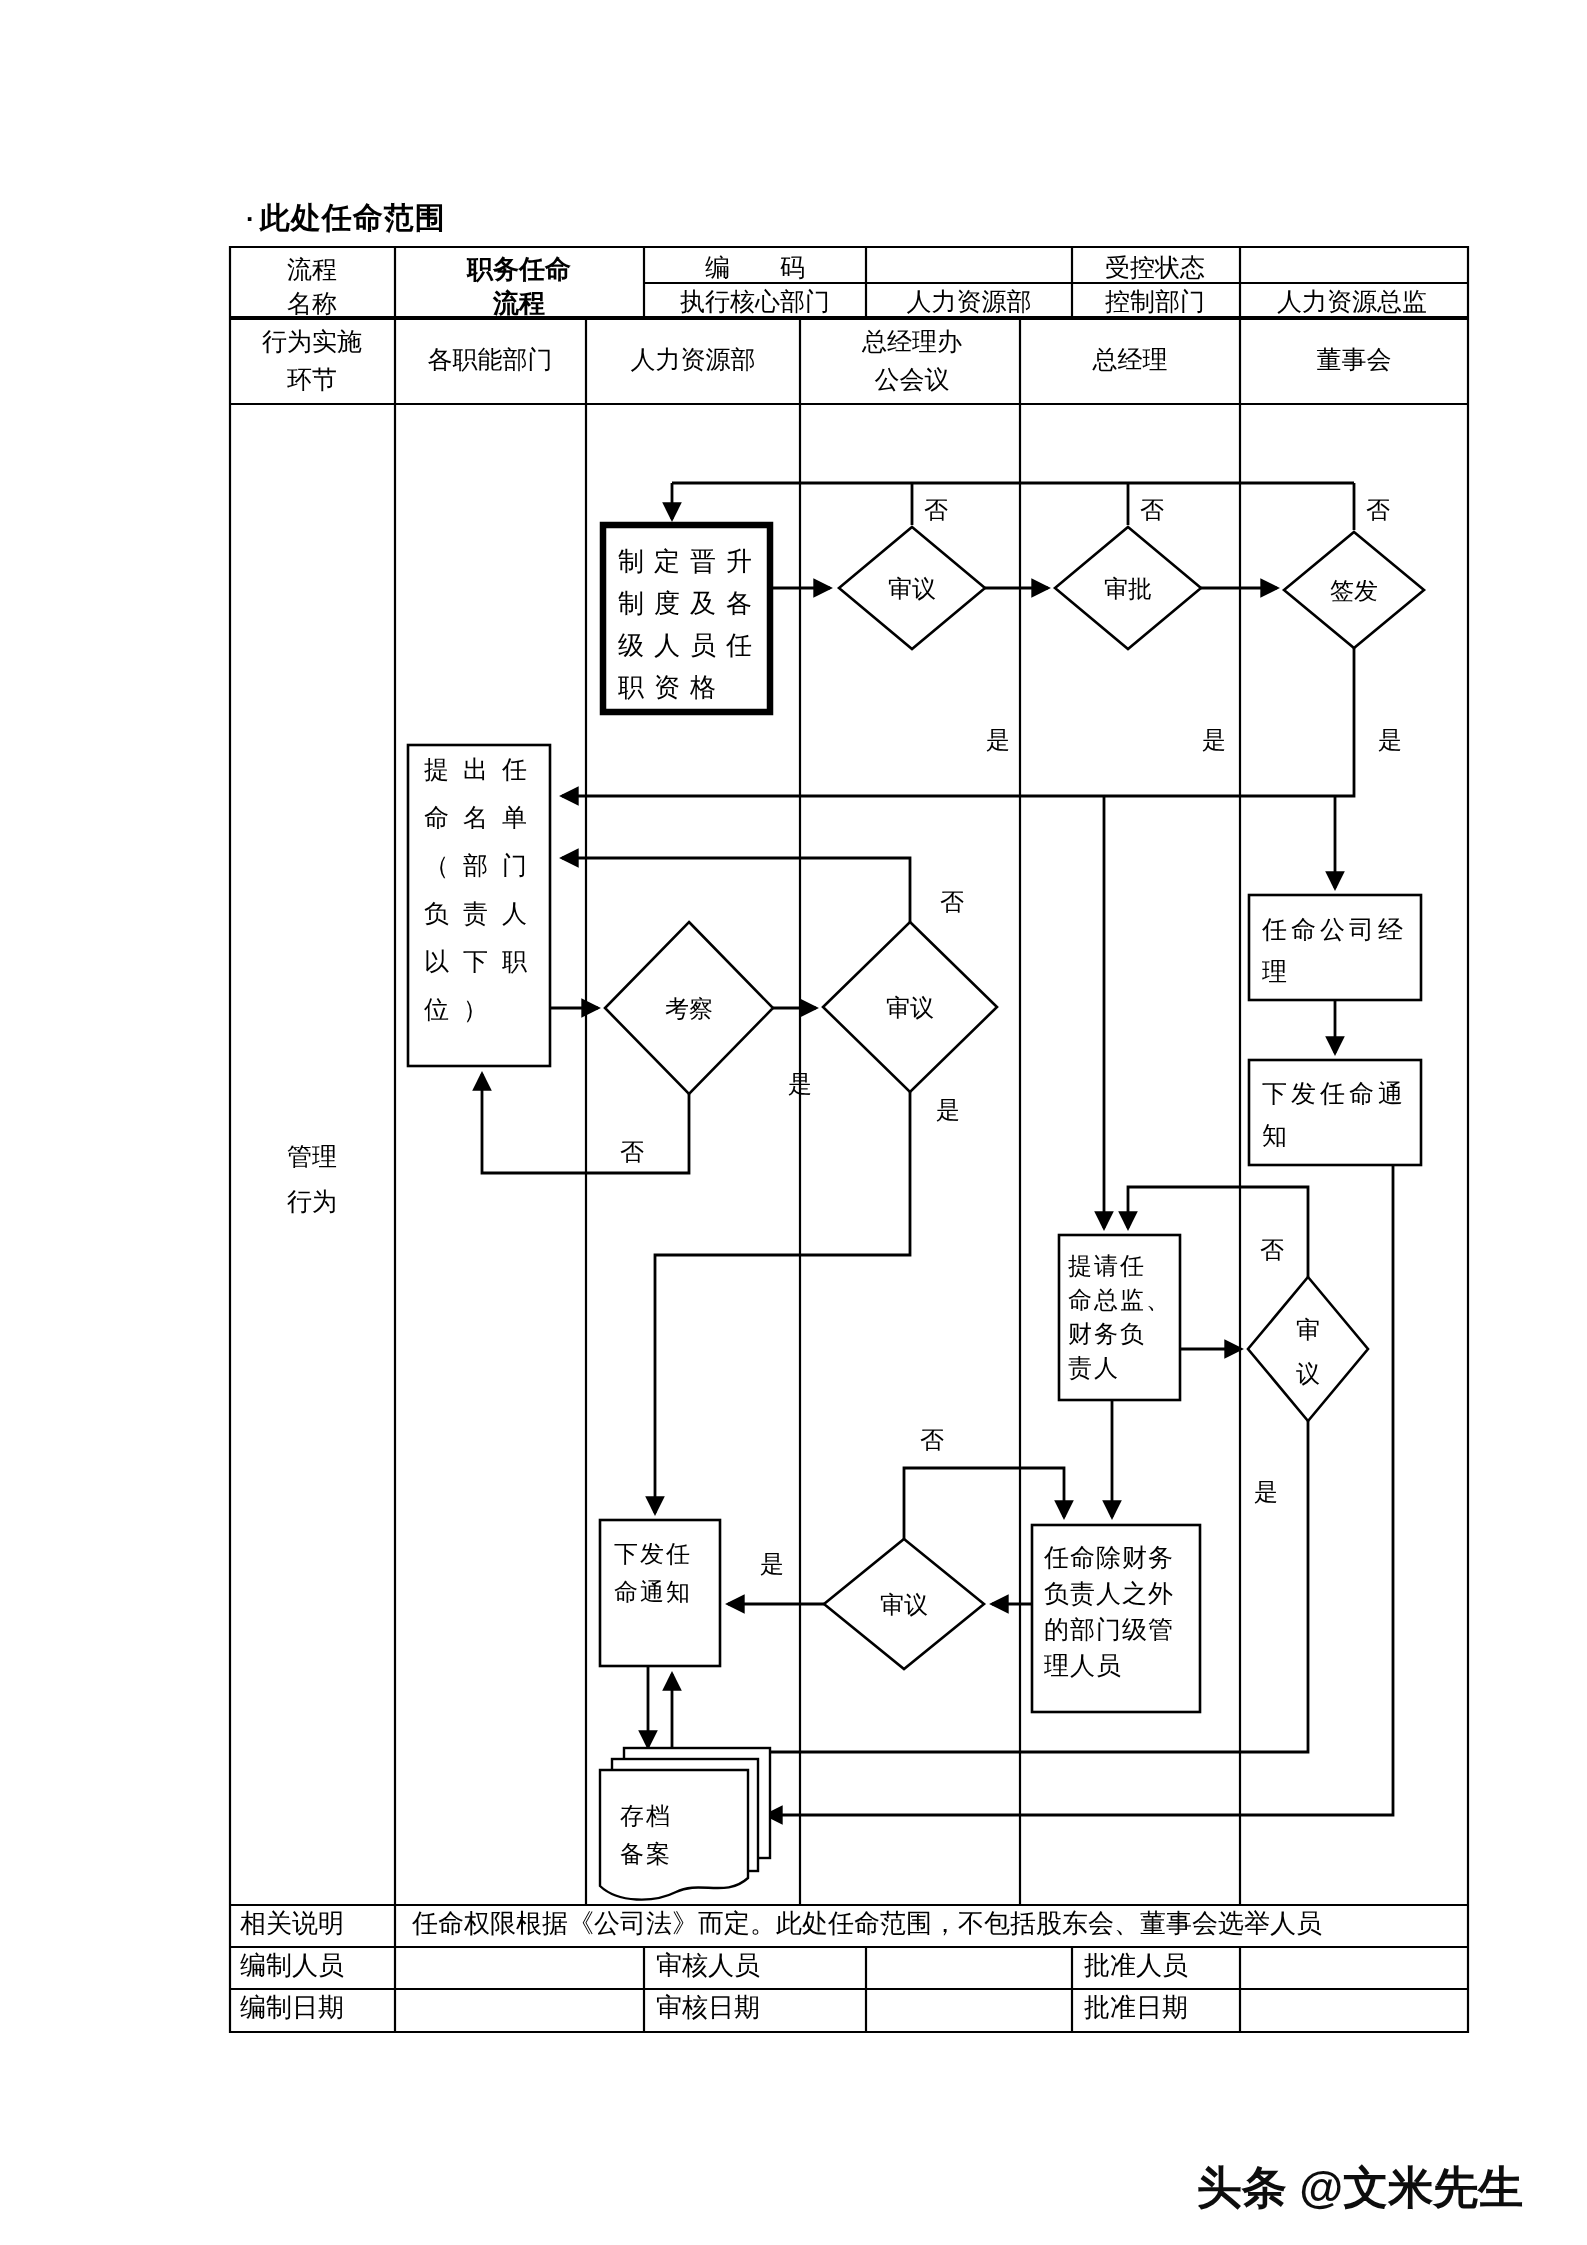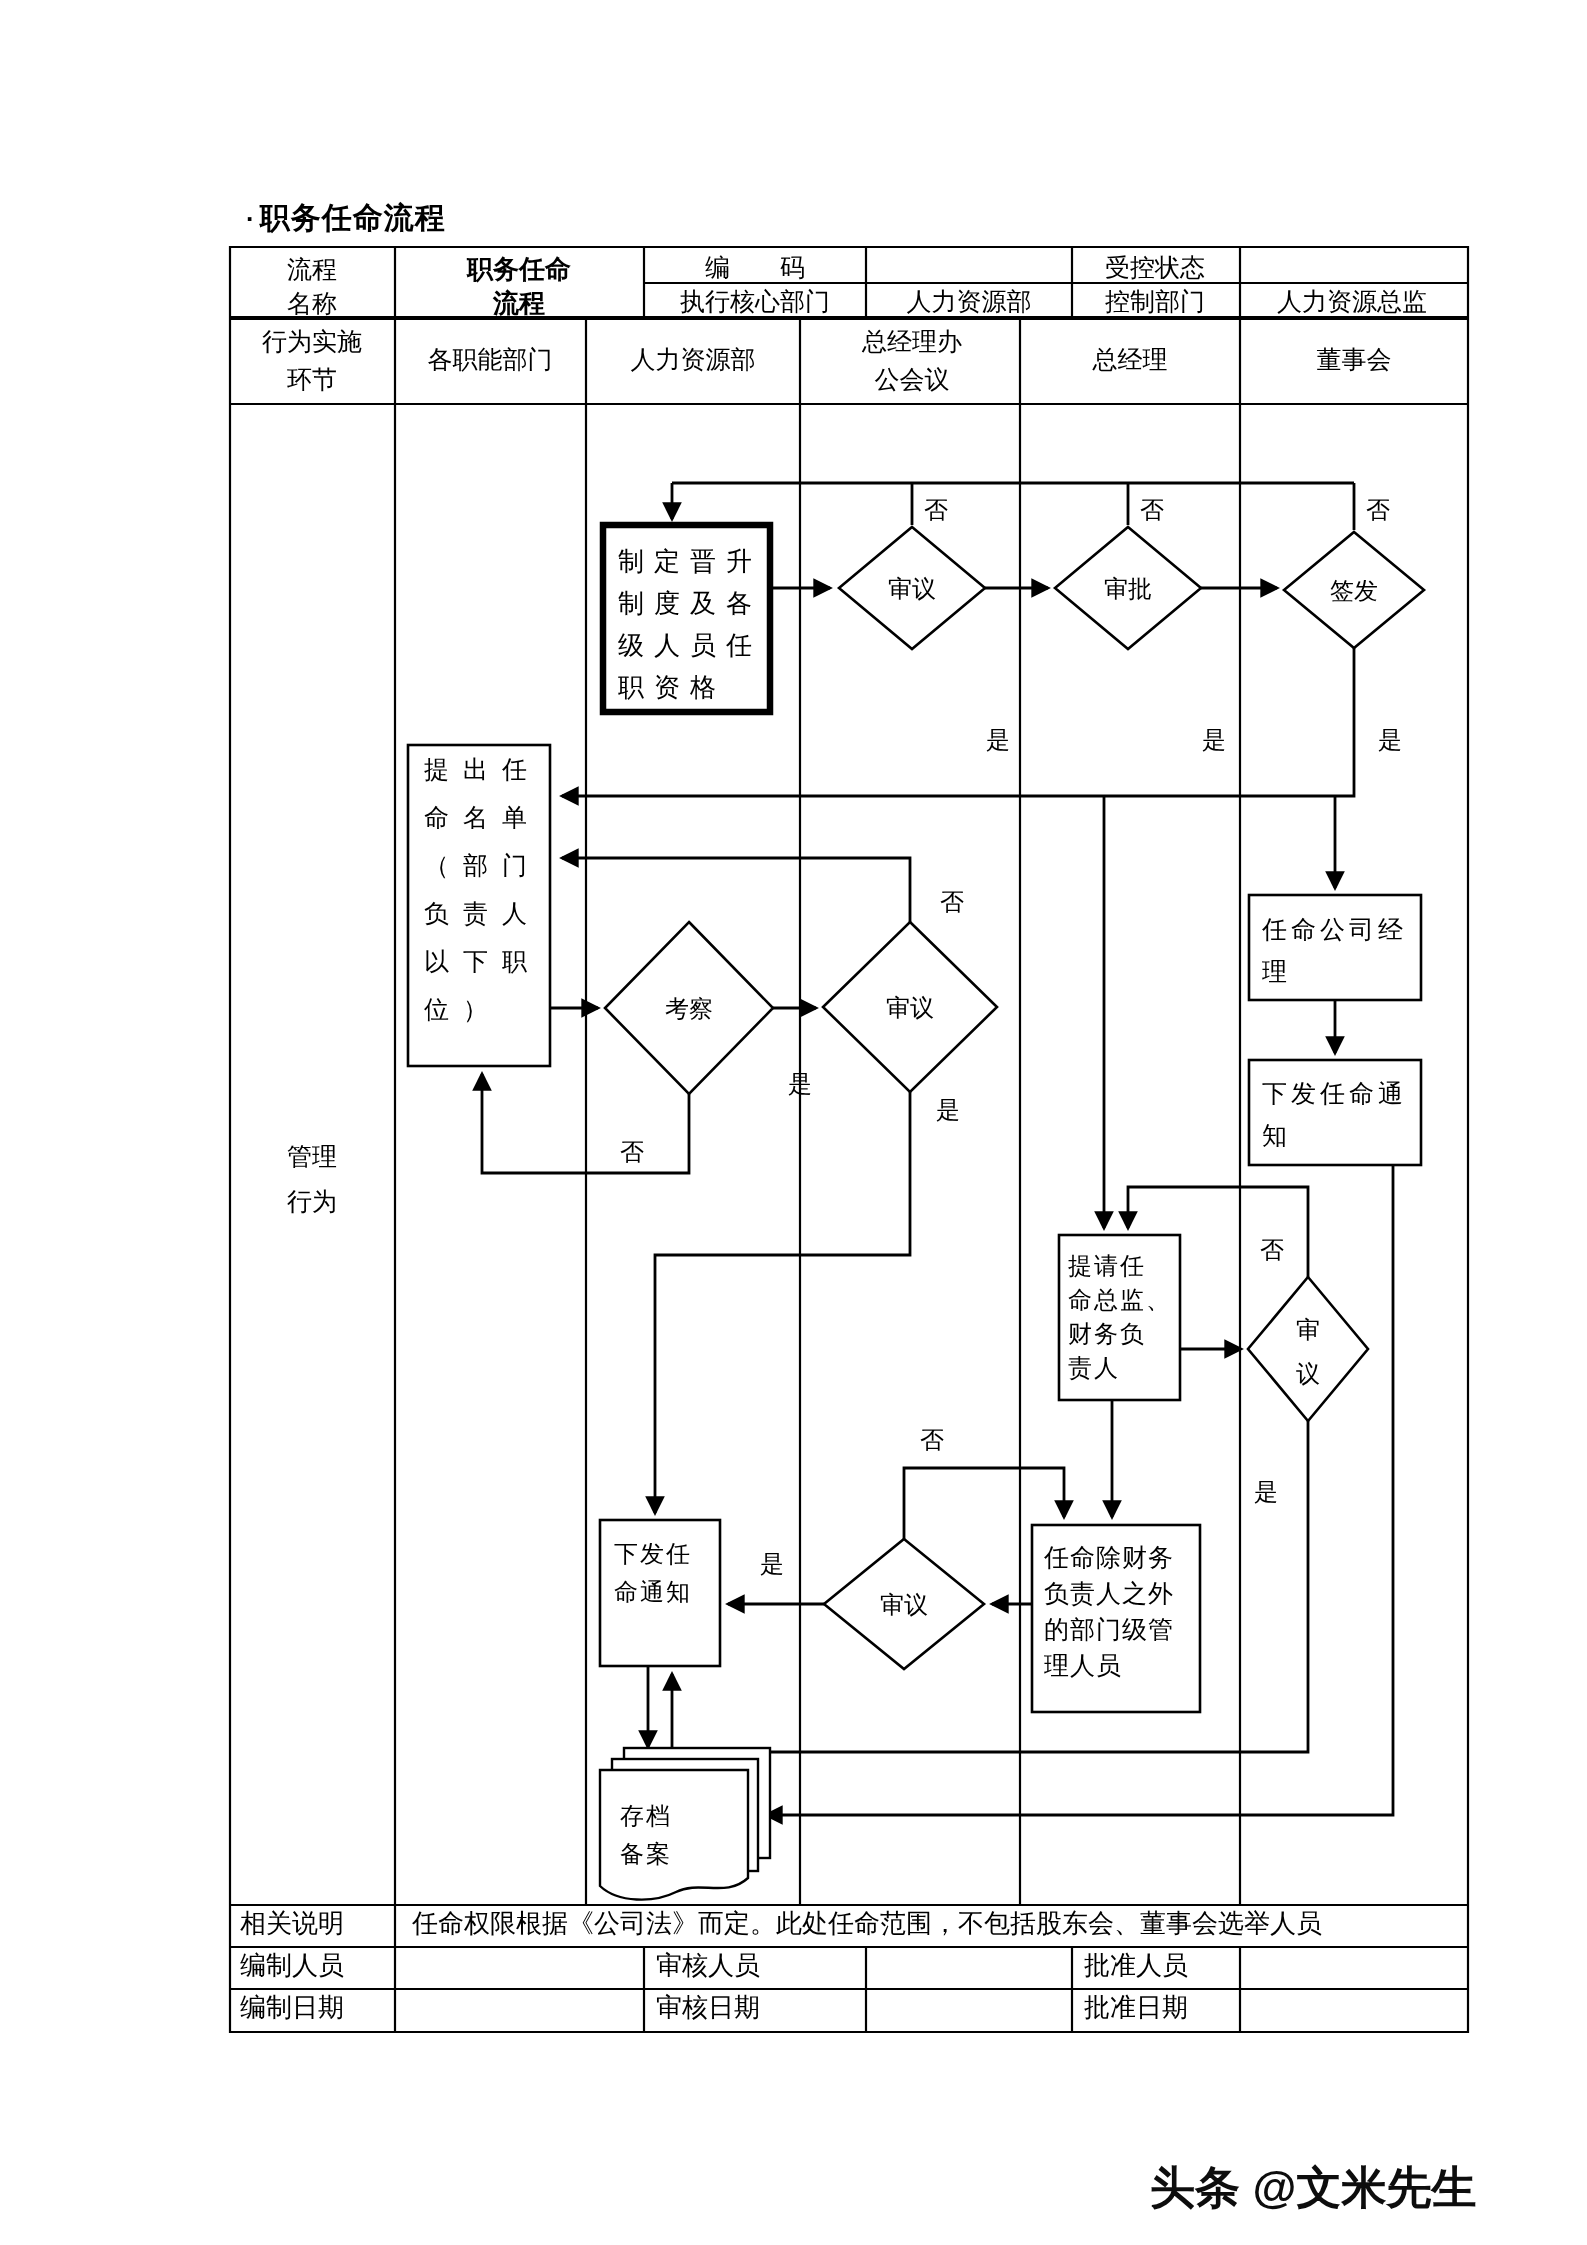--- a/index.html
+++ b/index.html
@@ -3,32 +3,32 @@
 <meta charset="utf-8">
 <style>
   html,body{margin:0;padding:0;background:#e8e8e8;}
   .page{position:relative;width:1587px;height:2245px;background:#ffffff;margin:0 auto;
         font-family:"Liberation Serif", serif;color:#000;overflow:hidden;}
   .page svg{position:absolute;left:0;top:0;}
   svg text{fill:#000;font-family:"Liberation Serif", serif;}
   .doc-title{position:absolute;left:246px;top:198px;font-family:"Liberation Sans",sans-serif;
              font-weight:bold;font-size:30px;letter-spacing:1px;white-space:nowrap;}
   .doc-title .bullet{font-size:26px;margin-right:4px;}
-  .watermark{position:absolute;left:1150px;top:2158px;width:420px;text-align:left;
+  .watermark{position:absolute;left:1150px;top:2158px;width:420px;text-align:center;
              font-family:"Liberation Sans",sans-serif;font-weight:bold;font-size:45px;
              color:#0d0d0d;white-space:nowrap;
              text-shadow:3px 2px 0 rgba(255,255,255,.95), -2px -1px 0 rgba(255,255,255,.55);}
 </style>
 </head>
 <body>
 
 <div class="page">
 
   <div class="doc-title">
-    <span class="bullet">·</span><span>职务任命流程</span>
+    <span class="bullet">·</span><span>此处任命范围</span>
   </div>
 
   <svg width="1587" height="2245" viewBox="0 0 1587 2245">
     <defs>
       <marker id="ah" viewBox="0 0 10 10" refX="8.5" refY="5" markerWidth="8" markerHeight="7" orient="auto-start-reverse">
         <path d="M0,0 L10,5 L0,10 z" fill="#000"></path>
       </marker>
     </defs>
 
     <g stroke="#000" stroke-width="2.2" fill="none">

